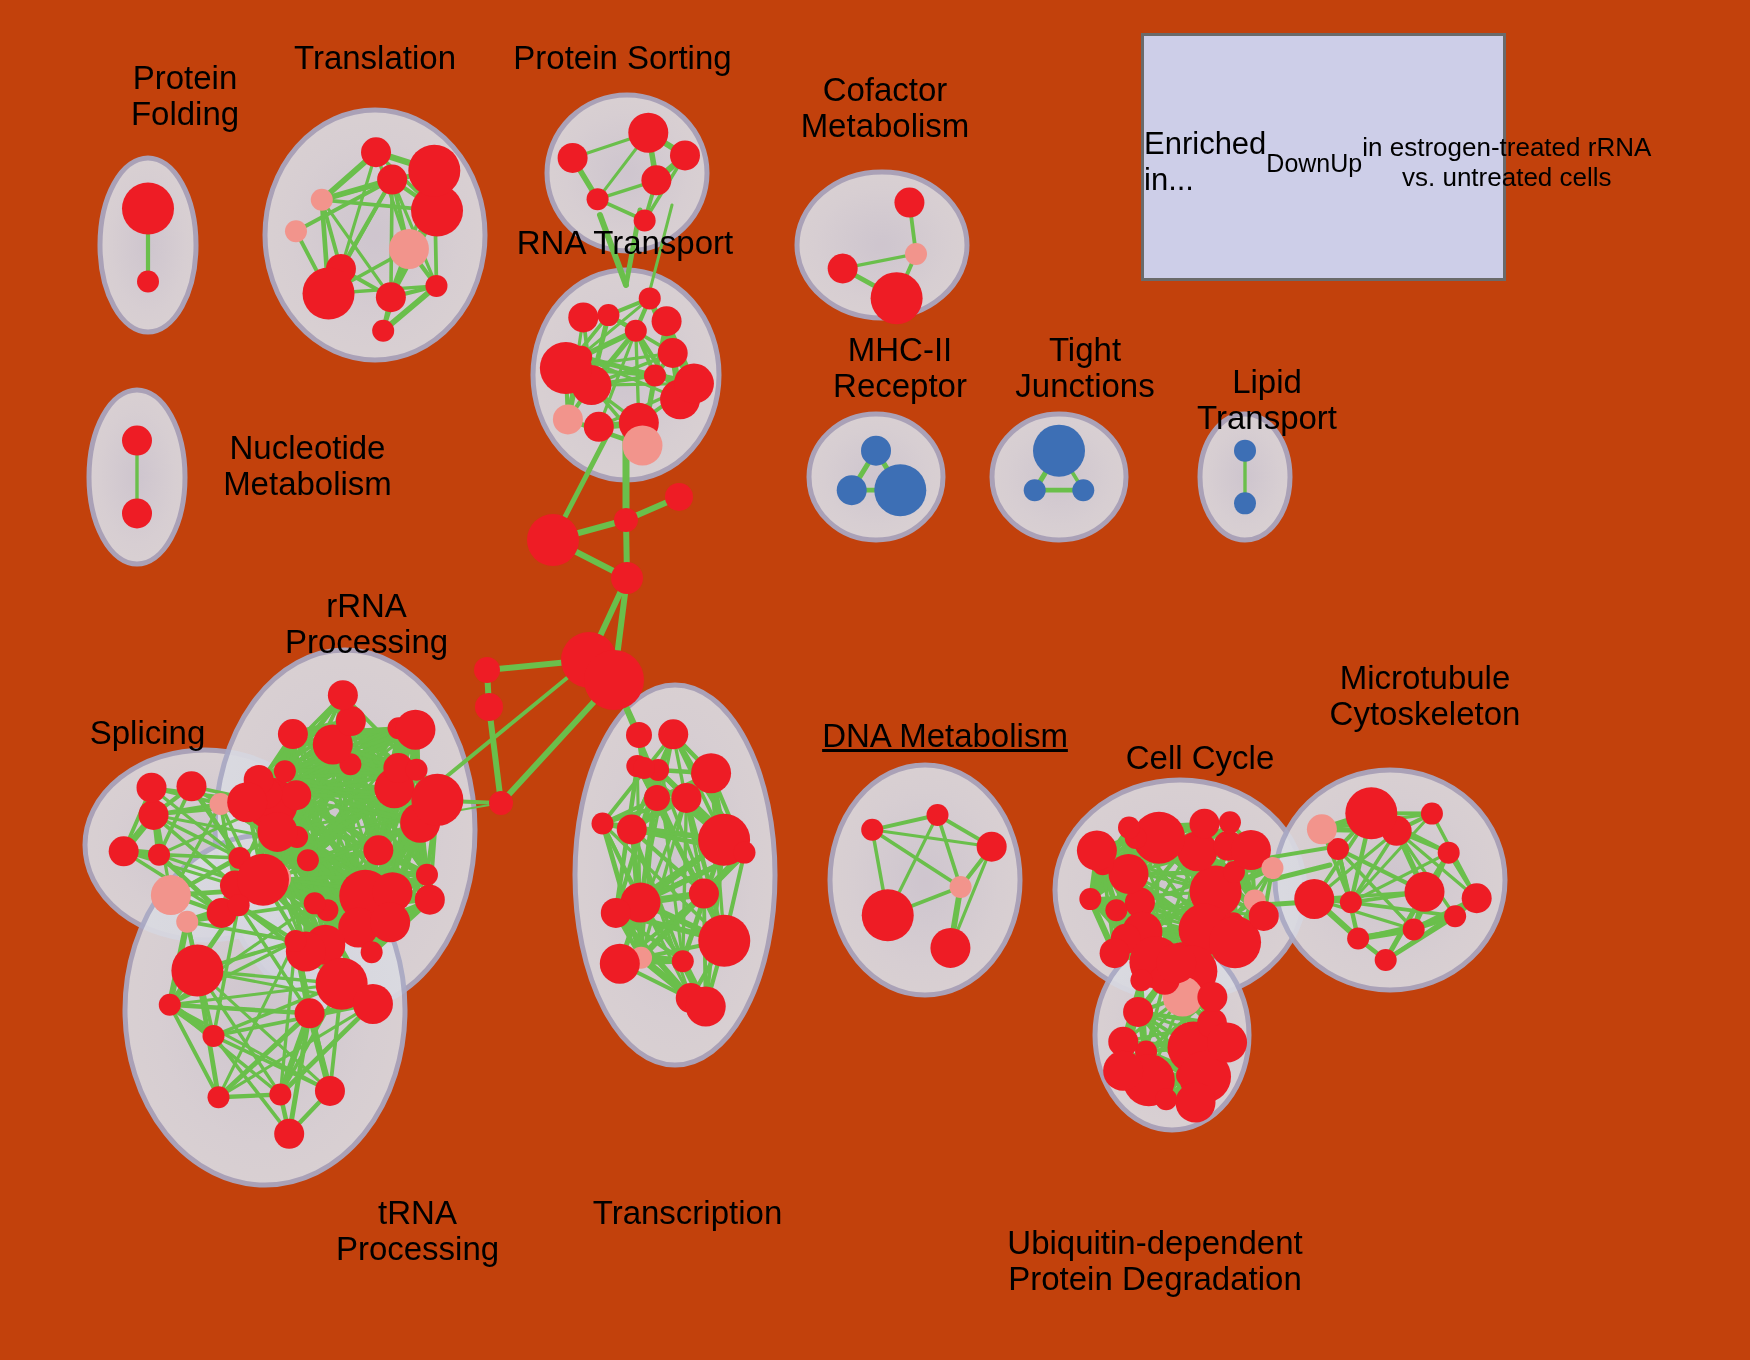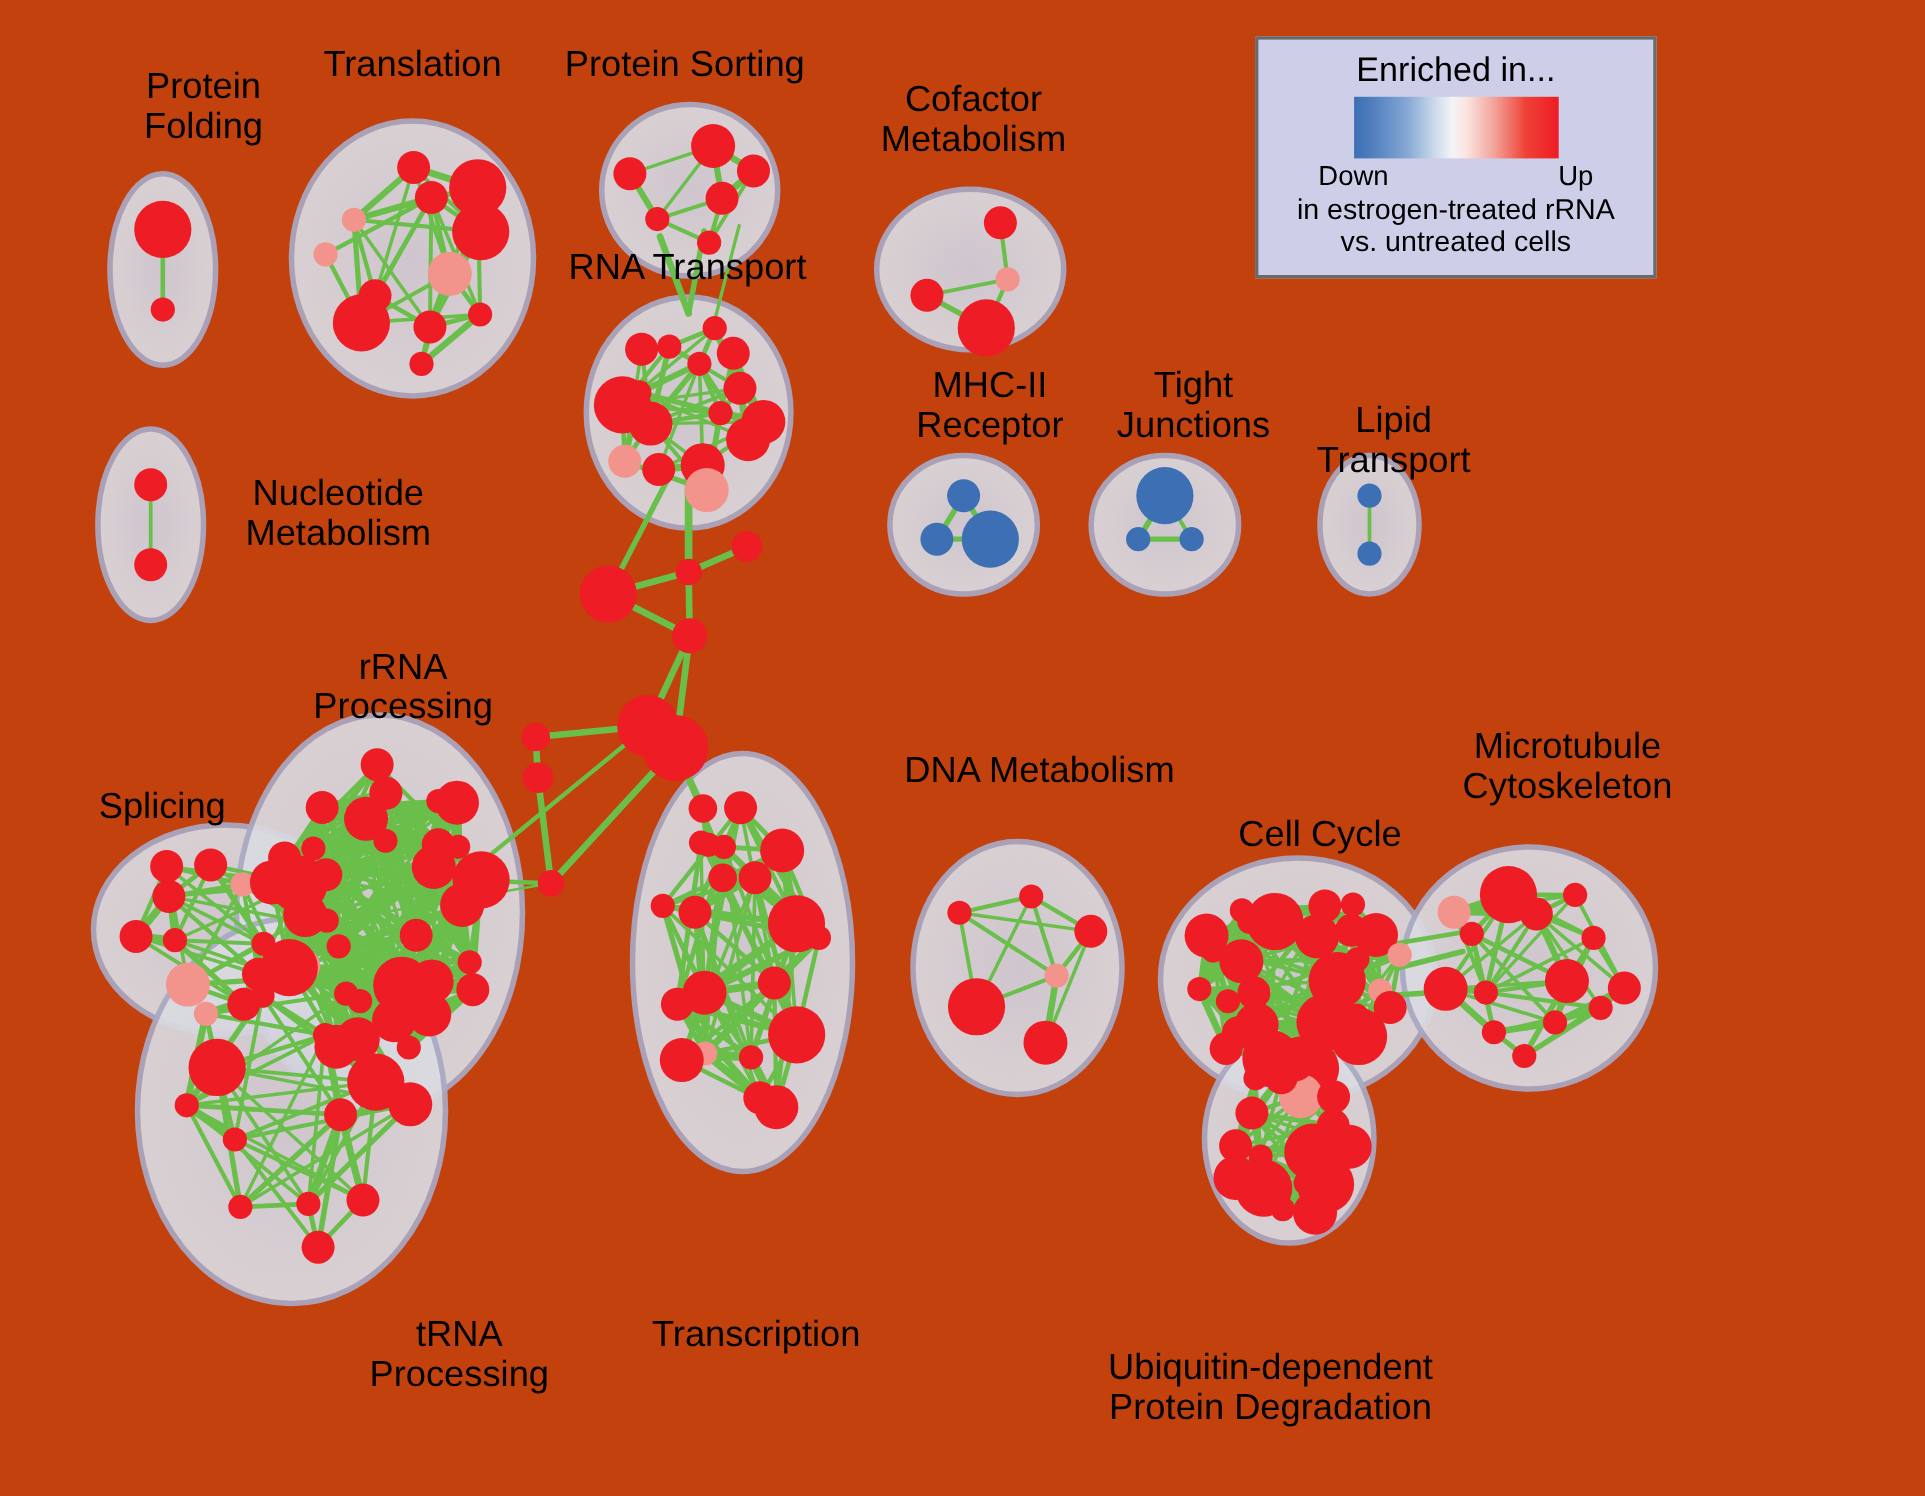--- a/index.html
+++ b/index.html
@@ -16,25 +16,25 @@
     color:#000;
     font-family:"Liberation Sans", sans-serif;
     font-size:33px;
     line-height:1.08;
     white-space:pre;
     text-align:center;
     pointer-events:none;
   }
   #legend{
     position:absolute;
-    left:1141px;top:33px;width:365px;height:220px;
+    left:1141px;top:33px;width:365px;height:248px;
     background:#cdcee8;
     border:3px solid #6a6a6a;
     box-sizing:border-box;
-    display:flex;flex-direction:column;align-items:center;
+    display:flex;flex-direction:row;align-items:center;
     padding-top:10px;
   }
   #legend-title{font-size:31px;color:#000;}
   #legend-bar{
     width:186px;height:56px;margin-top:6px;
     background:linear-gradient(to right,#3d6fb5 0%,#4e7cbd 8%,#85a8d4 26%,#cfdcec 40%,#f3f4f6 48%,#fbe3e0 55%,#f2a69c 68%,#ef4136 84%,#ee1c25 100%);
   }
   #legend-ends{
     width:250px;display:flex;justify-content:space-between;
     margin-top:2px;font-size:25px;color:#000;
@@ -1199,21 +1199,21 @@
       <div class="lbl" style="left: 995px; top: 332px; width: 180px;">Tight
 Junctions</div>
       <div class="lbl" style="left: 1177px; top: 332px; width: 180px; margin-top: 32px;">Lipid
 Transport</div>
       <div class="lbl" style="left: 60px; top: 715px; width: 175px;">Splicing</div>
       <div class="lbl" style="left: 264px; top: 575px; width: 205px; margin-top: 13px;">rRNA
 Processing</div>
       <div class="lbl" style="left: 315px; top: 1195px; width: 205px;">tRNA
 Processing</div>
       <div class="lbl" style="left: 580px; top: 1195px; width: 215px;">Transcription</div>
-      <div class="lbl" style="left: 820px; top: 682px; width: 250px;">DNA Metabolism</div>
+      <div class="lbl" style="left: 820px; top: 718px; width: 250px; text-decoration: underline;">DNA Metabolism</div>
       <div class="lbl" style="left: 1110px; top: 740px; width: 180px;">Cell Cycle</div>
       <div class="lbl" style="left: 1300px; top: 660px; width: 250px;">Microtubule
 Cytoskeleton</div>
       <div class="lbl" style="left: 995px; top: 1225px; width: 320px;">Ubiquitin-dependent
 Protein Degradation</div>
     </div>
 
   <div id="legend">
     <div id="legend-title">Enriched in...</div>
     <div id="legend-bar"></div>

